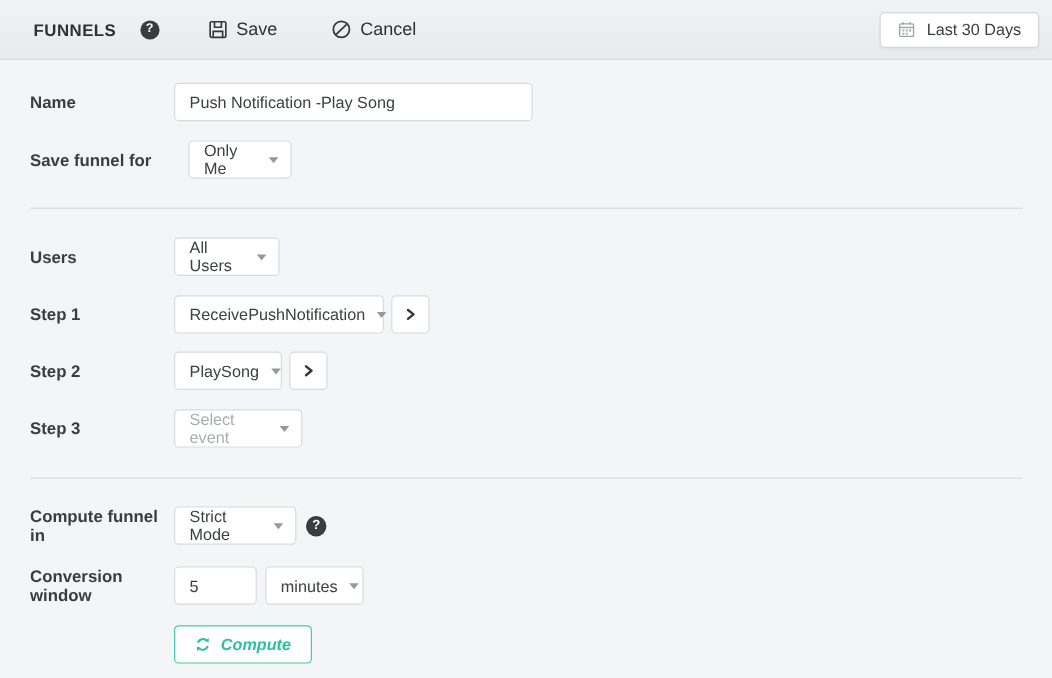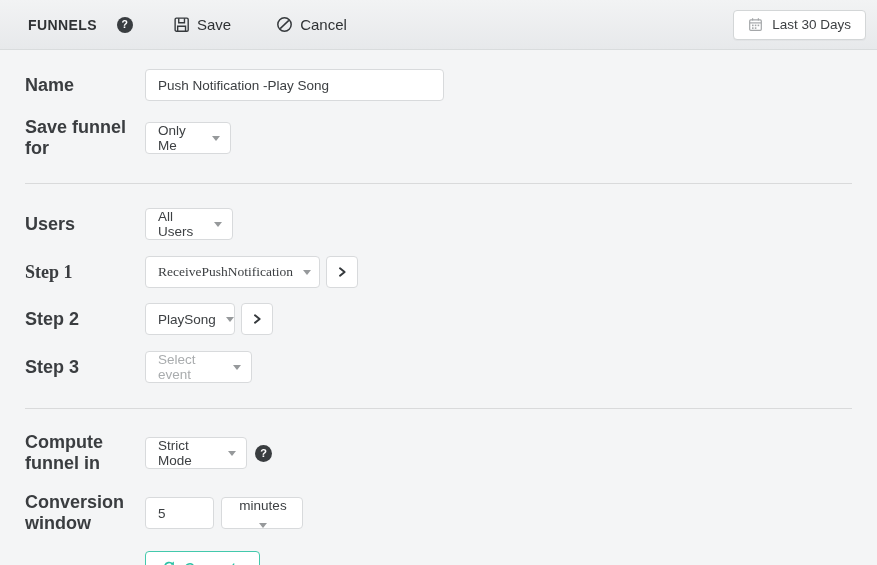--- a/index.html
+++ b/index.html
@@ -48,21 +48,21 @@
     font-size:13.5px; color:#3d4043;
     cursor:pointer; font-family:inherit;
     box-shadow:0 1px 1px rgba(0,0,0,0.03);
   }
 
   
   .content { padding:0 25px; }
   .row { display:flex; align-items:center; }
   .row .flabel {
     width:120px; flex:0 0 120px;
-    font-size:18px; font-weight:bold; color:#3a3d40;
+    font-size:14px; font-weight:bold; color:#3a3d40;
   }
   .divider { height:1px; background:#d9dadb; }
 
   .text-input {
     height:32px; background:#fff;
     border:1px solid #d8dadc; border-radius:4px;
     padding:2px 12px; font-size:13.5px; color:#3d4043;
     font-family:inherit; outline:none;
   }
   .dropdown {
@@ -92,40 +92,40 @@
     height:32px; padding:0 16px;
     display:inline-flex; align-items:center; gap:8px;
     background:#fff;
     border:1px solid #43c9ac; border-radius:4px;
     color:#2bc1a5; font-size:13.5px; font-weight:bold;
     cursor:pointer; font-family:inherit;font-style:italic;
   }
 
   
   .r-name   { margin-top:19px; }
-  .r-savefor{ margin-top:16px; }
+  .r-savefor{ margin-top:16px;gap:12px; }
   .d1       { margin-top:24px; }
   .r-users  { margin-top:24px; }
-  .r-step1  { margin-top:16px;font-family:Liberation Serif, serif; }
+  .r-step1  { margin-top:16px; }
   .r-step2  { margin-top:15px; }
   .r-step3  { margin-top:16px; }
   .d2       { margin-top:25px; }
   .r-mode   { margin-top:23px; }
   .r-conv   { margin-top:18px; }
   .r-cbtn   { margin-top:17px; }
 
   .w-name   { width:299px; }
   .w-onlyme { width:86px; }
   .w-users  { width:88px; }
   .w-step1  { width:175px; }
   .w-step2  { width:90px; }
   .w-step3  { width:107px; }
   .w-mode   { width:102px; }
   .w-num    { width:69px; }
-  .w-unit   { width:82px; margin-left:7px;flex-direction:column; }
+  .w-unit   { width:82px; margin-left:7px; }
 
   svg { display:block; }
 </style>
 </head>
 <body>
 
 <div class="topbar">
   <div class="topbar-title">
     <span>FUNNELS</span>
     <span class="help-badge">?</span>

